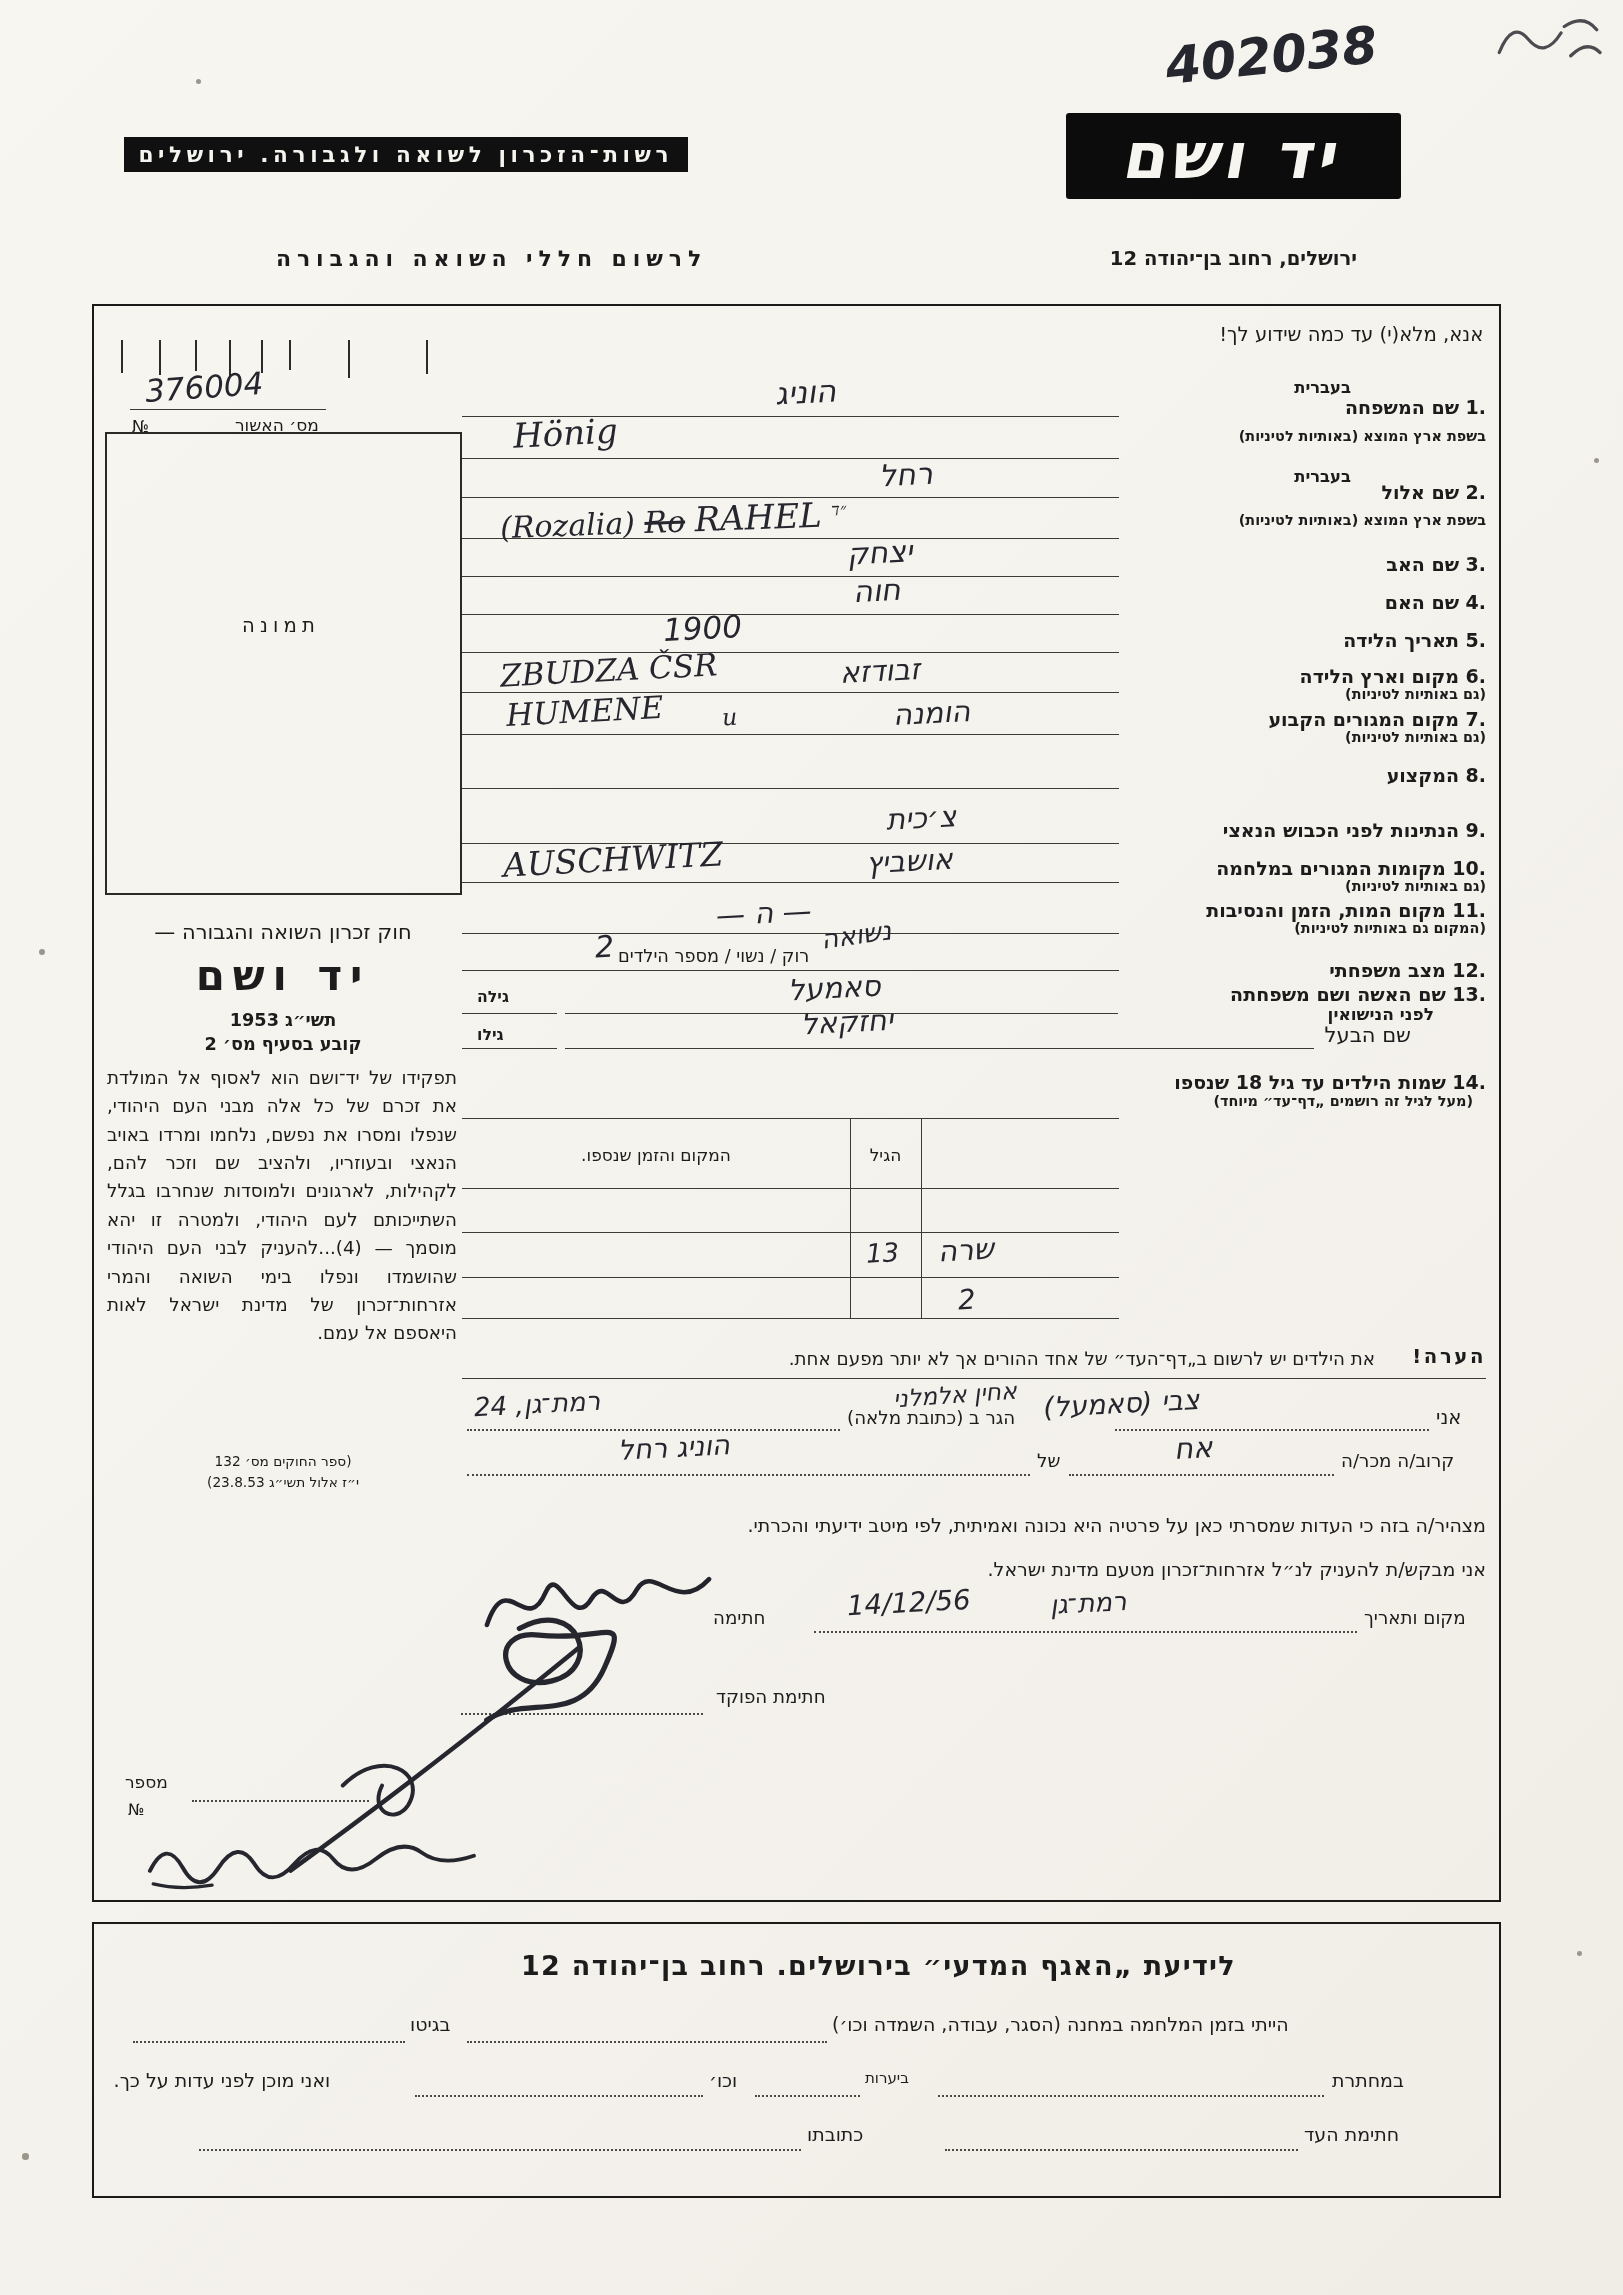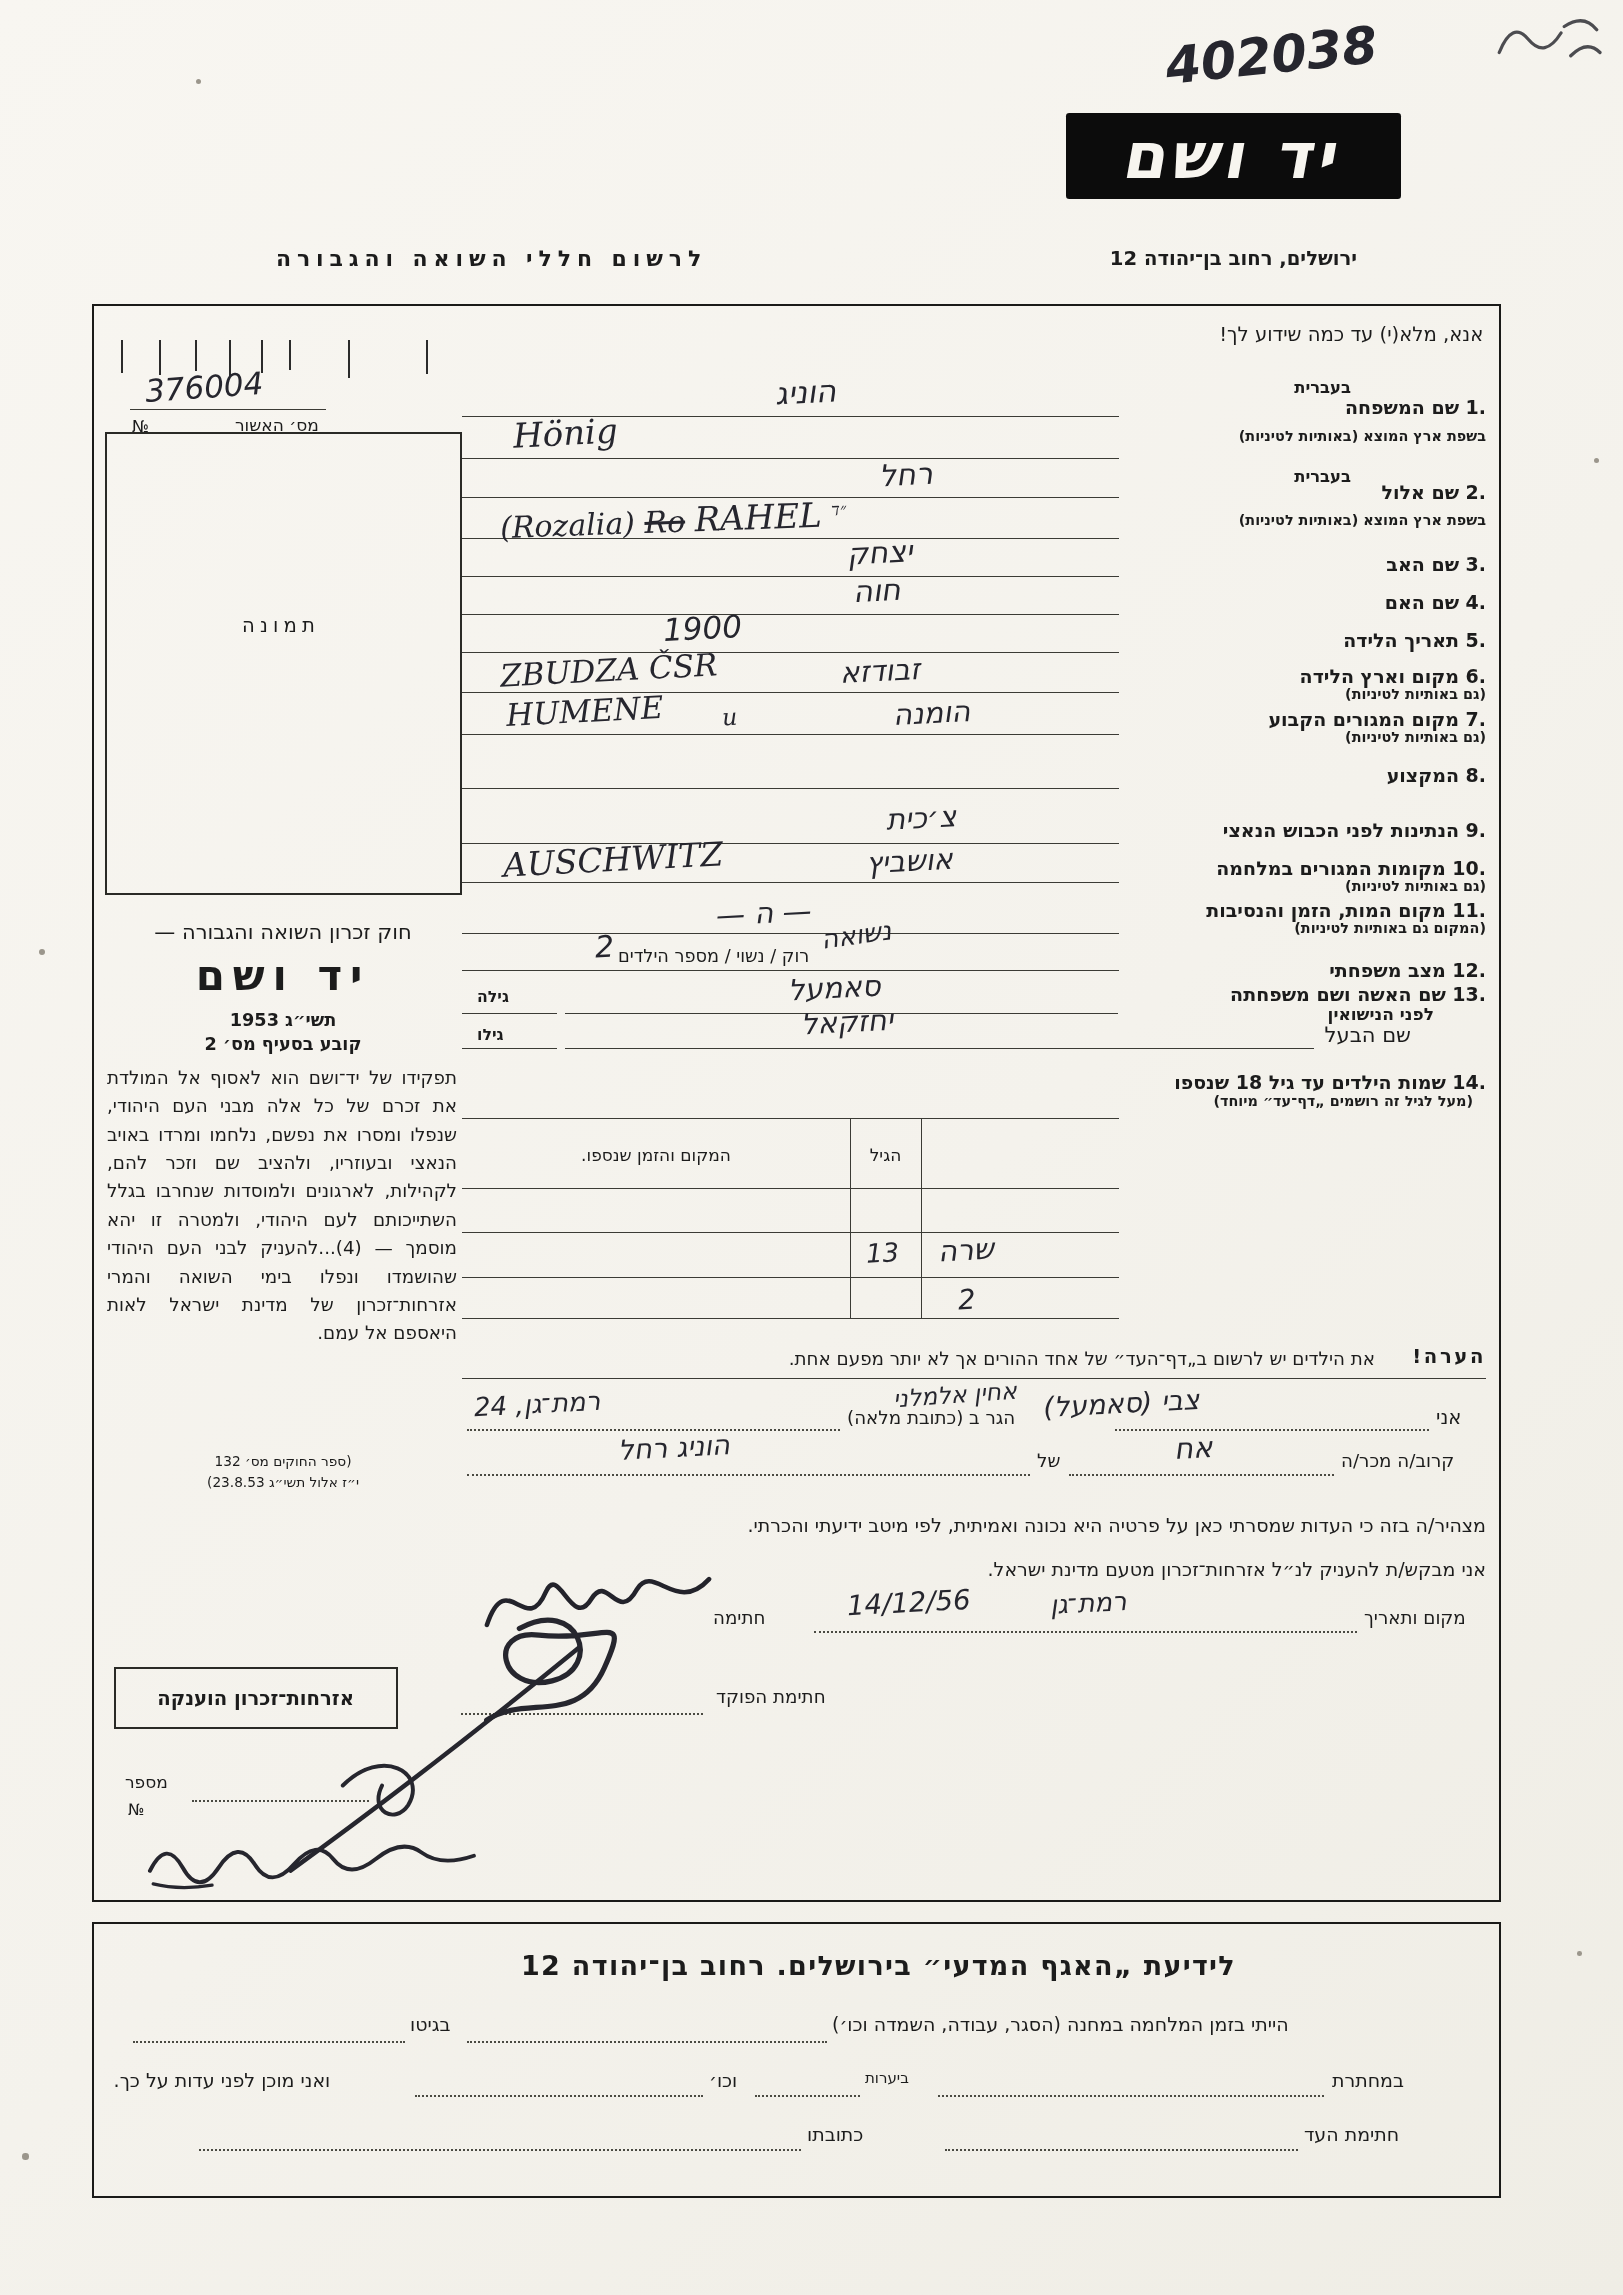--- a/index.html
+++ b/index.html
@@ -39,20 +39,21 @@
 <body>
 
 <div class="page">
 
   <div class="hw" style="left:1165px;top:26px;font-size:51px;font-weight:600;transform:rotate(-6deg)">402038</div>
 
   <svg class="a" style="left:1486px;top:6.5px" width="124" height="65" viewBox="0 0 190 100">
     <path d="M20 70 q20 -50 45 -20 t50 -10 M120 30 q30 -20 50 5 M130 75 q25 -25 45 -5" fill="none" stroke="#4c4c50" stroke-width="5" stroke-linecap="round"></path>
   </svg>
 
+  <div class="banner">רשות־הזכרון לשואה ולגבורה. ירושלים</div>
 
 
   <div class="tc" style="left:236px;top:246px;width:511px;font-size:22px;font-weight:700;letter-spacing:5.9px">לרשום חללי השואה והגבורה</div>
 
   <div class="logo">
     <span>יד ושם</span>
   </div>
   <div class="tc" style="left:1066px;top:247px;width:335px;font-size:19.6px;font-weight:700">ירושלים, רחוב בן־יהודה 12</div>
 
   <div class="mainbox">
@@ -251,23 +252,20 @@
       <path d="M470 60 C560 10 600 120 520 140 C440 160 420 60 500 70 C600 82 640 30 600 120 C560 210 480 160 420 200" fill="none" stroke="#26262e" stroke-width="8" stroke-linecap="round"></path>
       <path d="M560 90 C450 180 300 300 120 430" fill="none" stroke="#26262e" stroke-width="7" stroke-linecap="round"></path>
       <path d="M200 300 C260 240 330 280 300 330 C280 360 240 340 260 300" fill="none" stroke="#26262e" stroke-width="6" stroke-linecap="round"></path>
     </svg>
 
     <svg class="a" style="left:46px;top:1519px" width="406" height="72" viewBox="0 0 620 110">
       <path d="M15 70 q25 -50 50 -5 t55 0 t55 -5 t60 0 t60 -8 t65 0 t70 -10 t80 5" fill="none" stroke="#26262e" stroke-width="6" stroke-linecap="round"></path>
       <path d="M20 90 q40 10 90 2" fill="none" stroke="#26262e" stroke-width="5" stroke-linecap="round"></path>
     </svg>
 
-    <div class="grant">
-      <span>אזרחות־זכרון הוענקה</span>
-    </div>
     <div class="t" style="left:31px;top:1466px;font-size:17px">מספר</div>
     <div class="t" style="left:34px;top:1494px;font-size:15.7px">№</div>
     <div class="dt" style="left:98px;top:1494px;width:177px"></div>
 
   </div>
 
   <div class="bottombox">
     <div class="tc" style="left:0;top:26px;width:1569px;font-size:27px;font-weight:700;letter-spacing:1.3px">לידיעת „האגף המדעי״ בירושלים.  רחוב בן־יהודה 12</div>
 
     <div class="t" style="left:738px;top:89px;font-size:19px">הייתי בזמן המלחמה במחנה (הסגר, עבודה, השמדה וכו׳)</div>

